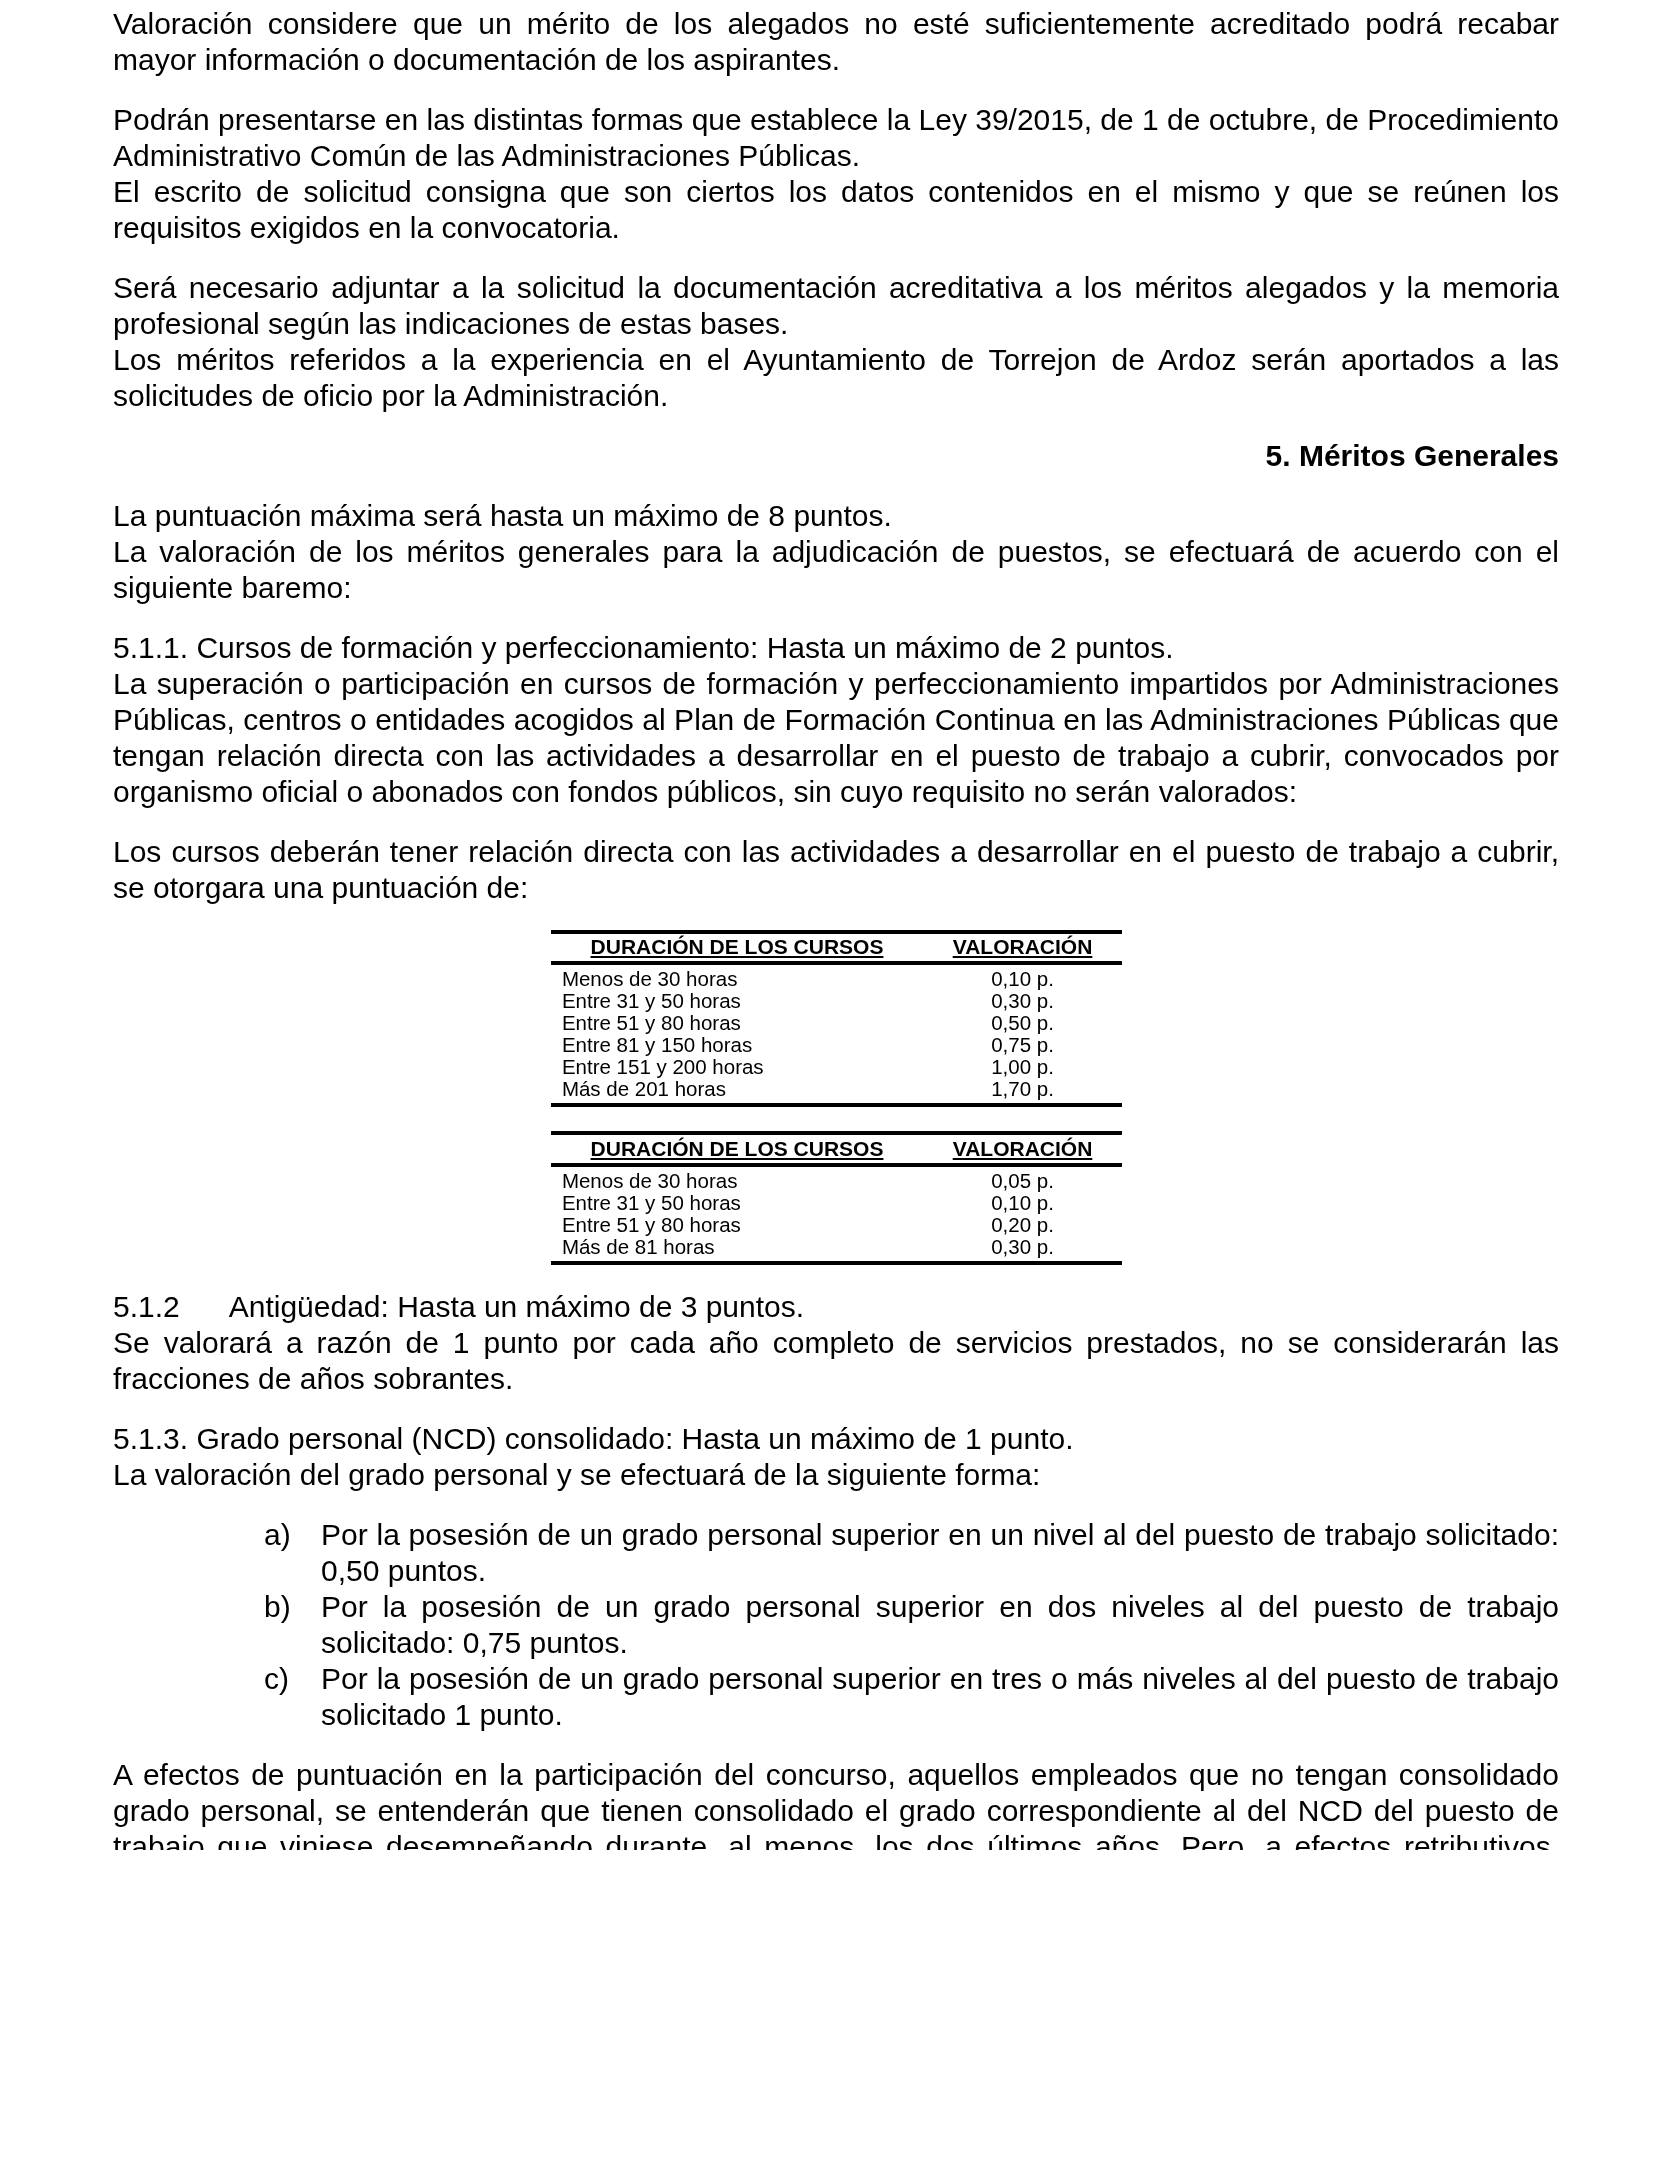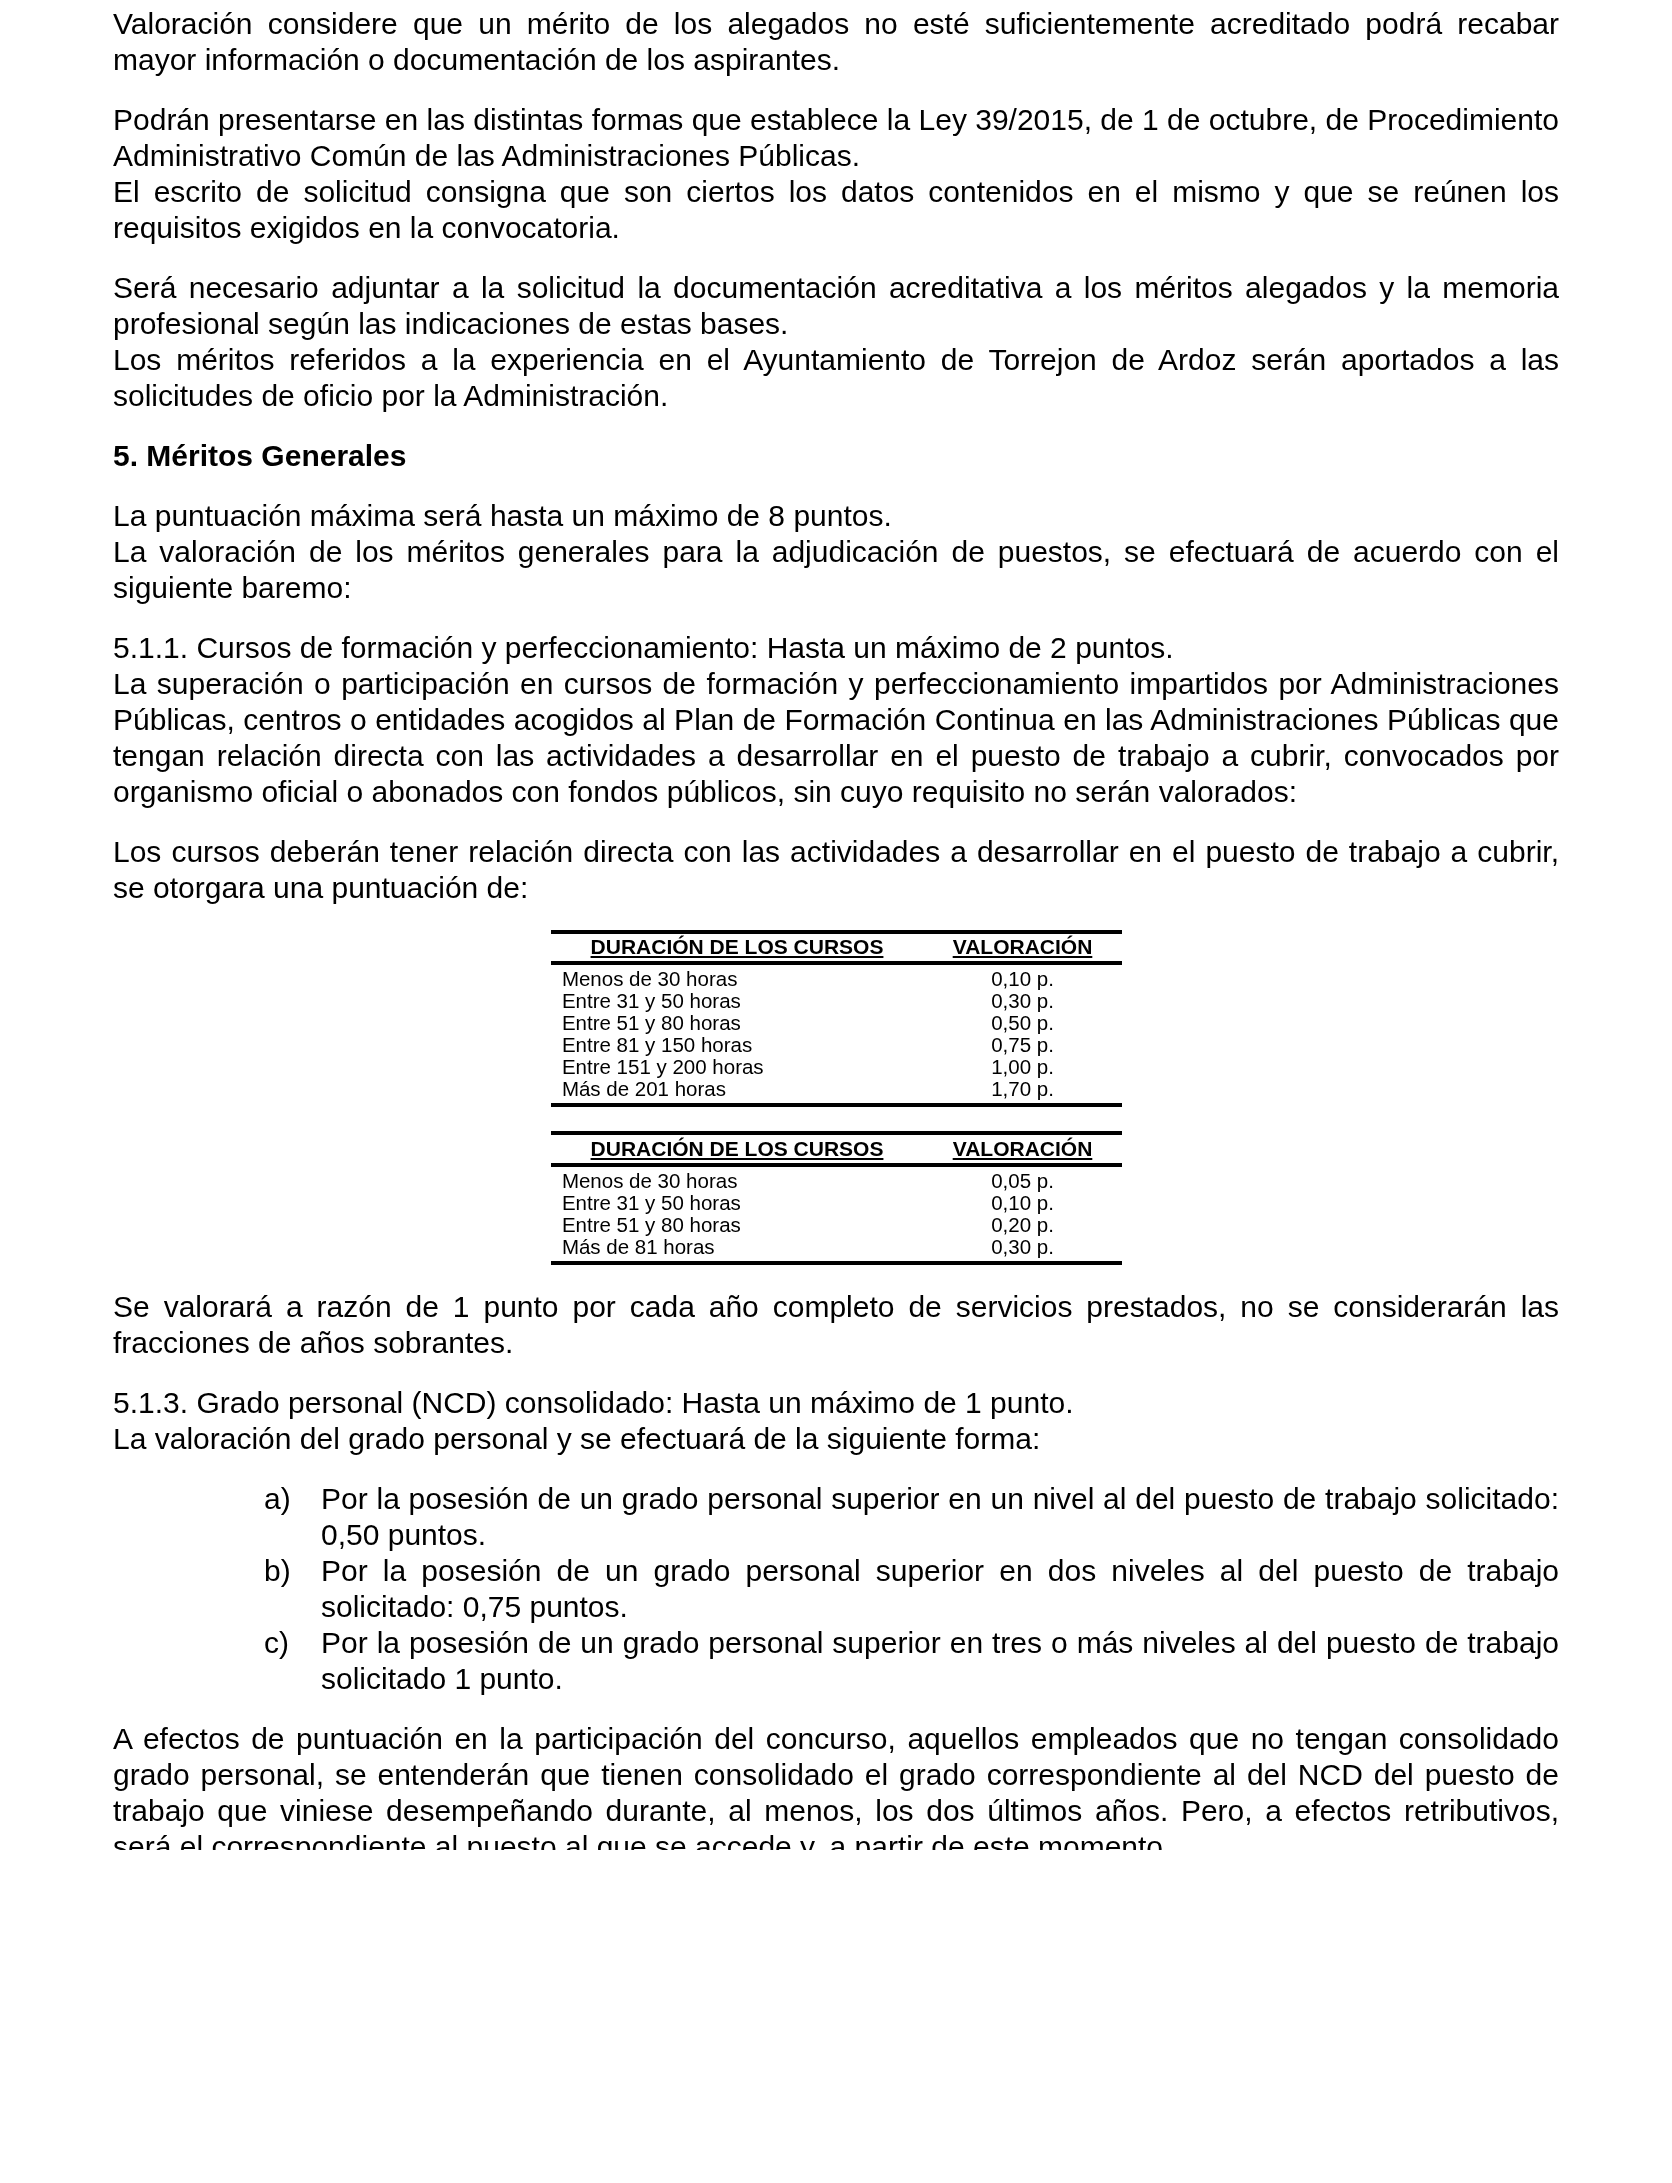--- a/index.html
+++ b/index.html
@@ -13,21 +13,21 @@
     color:var(--text);
     font-family:"Liberation Sans", sans-serif;
     font-size:30px;
     line-height:36px;
     overflow:hidden;
   }
   .block { margin:0 0 24px 0; }
   .block p { margin:0; text-align:justify; }
   .heading {
     font-size:30px; line-height:36px; font-weight:bold;
-    margin:0 0 24px 0; text-align:left;
+    margin:0 0 24px 0; text-align:right;
   }
   .s512 { margin-left:179px; text-align:left !important; }
   .tabgap { display:inline-block; width:49px; }
   .li { position:relative; padding-left:208px; }
   .li .marker { position:absolute; left:151px; top:0; }
   .li p { margin:0; text-align:justify; }
   table.tbl {
     border-collapse:collapse;
     table-layout:fixed;
     width:571px;
@@ -144,20 +144,21 @@
         <td class="c2">0,20 p.</td>
       </tr>
       <tr>
         <td class="c1">Más de 81 horas</td>
         <td class="c2">0,30 p.</td>
       </tr>
     </tbody>
   </table>
 
   <div class="block">
+    <p class="s512"><span>5.1.2</span><span class="tabgap"></span><span>Antigüedad: Hasta un máximo de 3 puntos.</span></p>
     <p>Se valorará a razón de 1 punto por cada año completo de servicios prestados, no se considerarán las fracciones de años sobrantes.</p>
   </div>
 
   <div class="block">
     <p>5.1.3. Grado personal (NCD) consolidado: Hasta un máximo de 1 punto.</p>
     <p>La valoración del grado personal y se efectuará de la siguiente forma:</p>
   </div>
 
   <div class="block">
     <div class="li">

